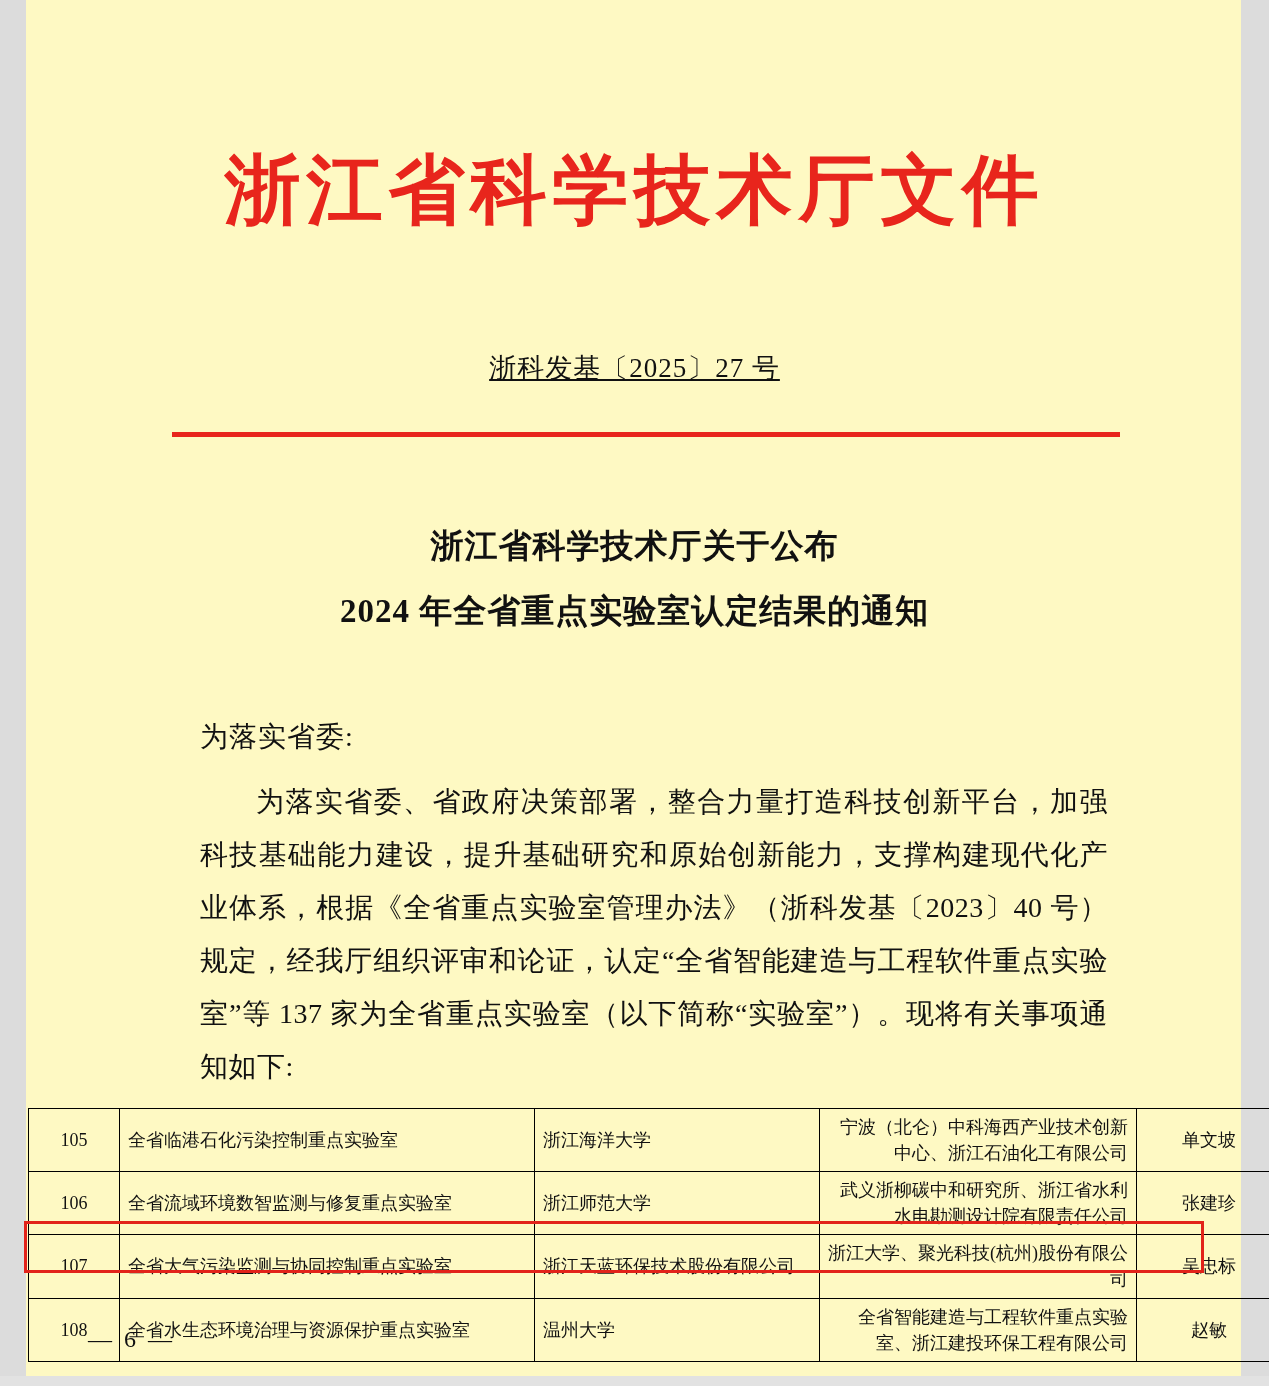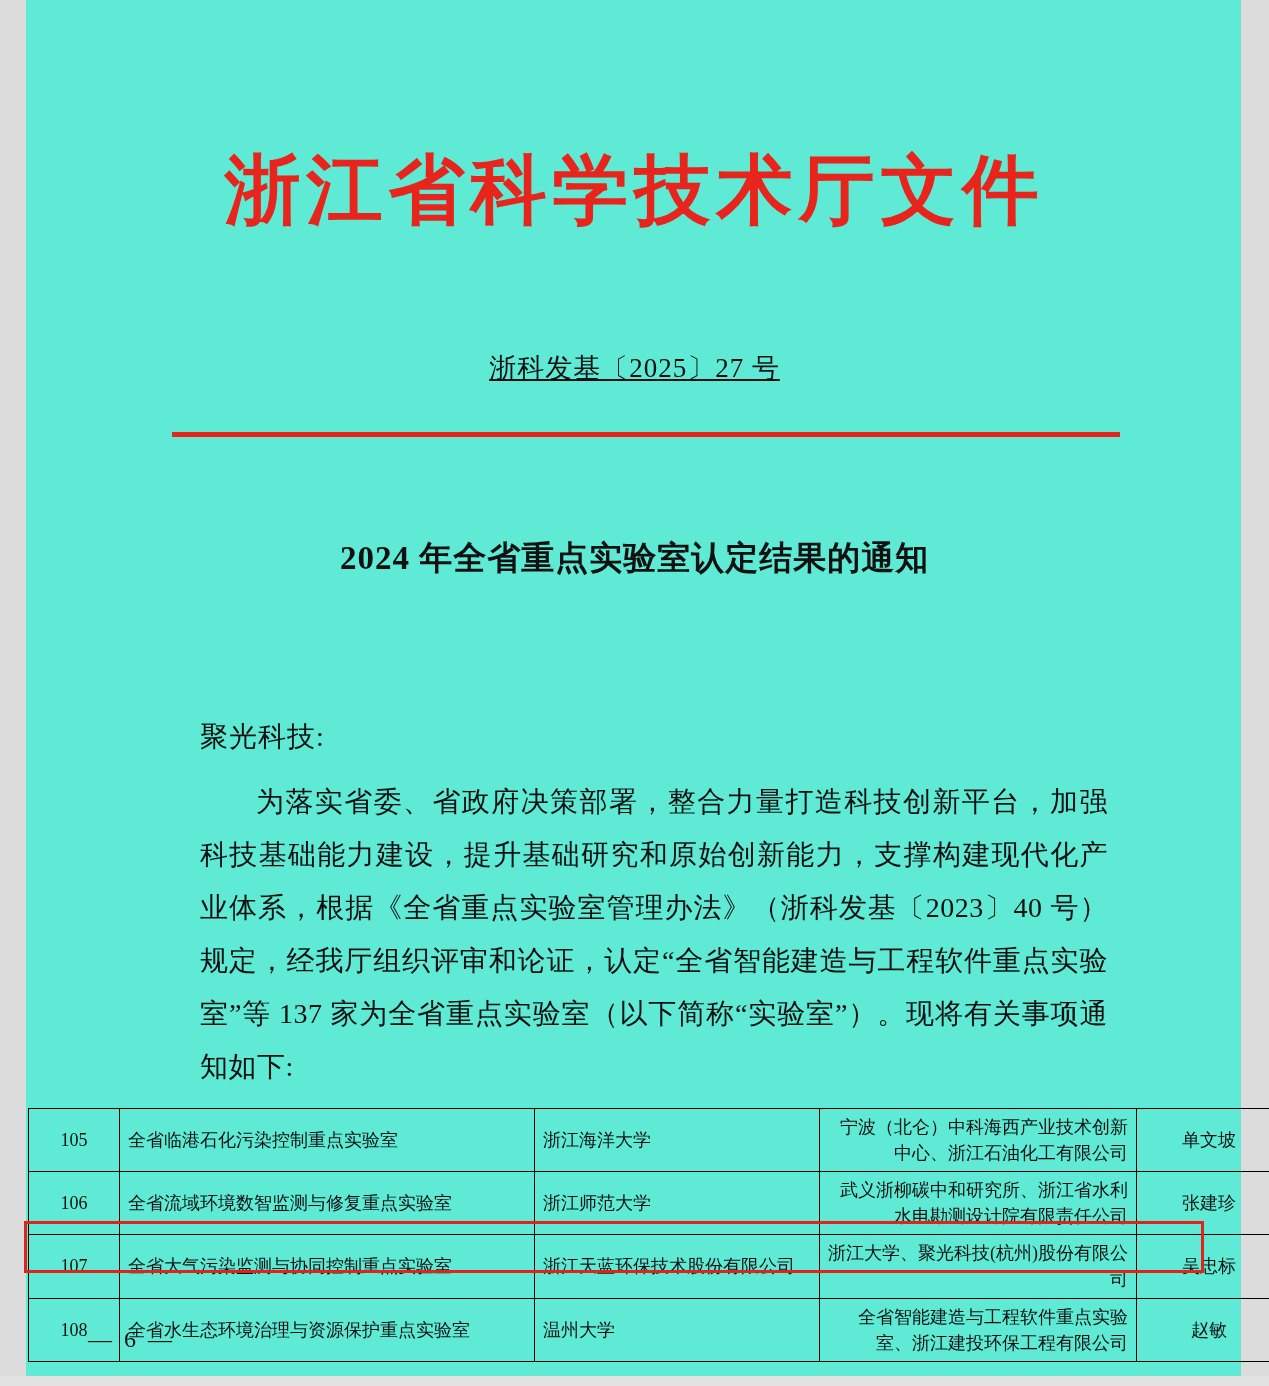--- a/index.html
+++ b/index.html
@@ -12,21 +12,21 @@
     height: 1386px;
     font-family: "Liberation Serif", "DejaVu Serif", serif;
     position: relative;
     overflow: hidden;
   }
   .page {
     position: absolute;
     left: 0; top: 0;
     width: 1269px;
     height: 1386px;
-    background: #5eead4;
+    background: #fef9c3;
   }
   
   .scan-edge-left {
     position: absolute;
     left: 0; top: 0;
     width: 26px; height: 1386px;
     background: #dcdcdc;
   }
   .scan-edge-right {
     position: absolute;
@@ -164,24 +164,25 @@
   <div class="scan-edge-left"></div>
   <div class="scan-edge-right"></div>
 
   <div class="doc-title">浙江省科学技术厅文件</div>
 
   <div class="doc-number">浙科发基〔2025〕27 号</div>
 
   <div class="red-rule"></div>
 
   <div class="subject">
+    <span>浙江省科学技术厅关于公布</span>
     <span class="line2">2024 年全省重点实验室认定结果的通知</span>
   </div>
 
-  <div class="salutation">聚光科技:</div>
+  <div class="salutation">为落实省委:</div>
 
   <div class="body-text">
     <span class="indent">为落实省委、省政府决策部署，整合力量打造科技创新平台，加强科技基础能力建设，提升基础研究和原始创新能力，支撑构建现代化产业体系，根据《全省重点实验室管理办法》（浙科发基〔2023〕40 号）规定，经我厅组织评审和论证，认定“全省智能建造与工程软件重点实验室”等 137 家为全省重点实验室（以下简称“实验室”）。现将有关事项通知如下:</span>
   </div>
 
   <div class="table-wrap">
     <table class="result-table">
       <tbody>
         <tr>
           <td class="c-no">105</td>

